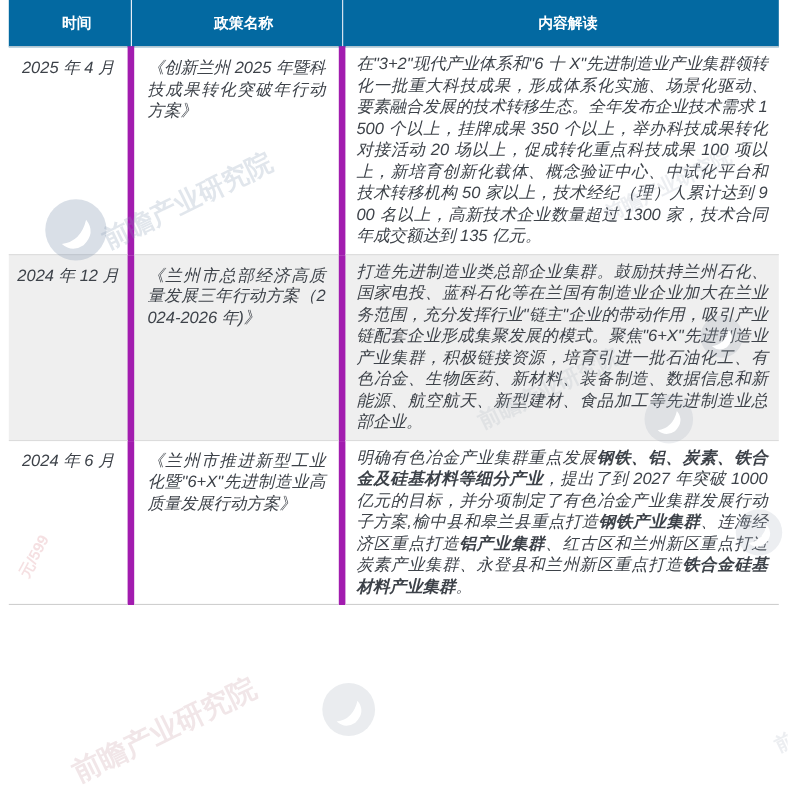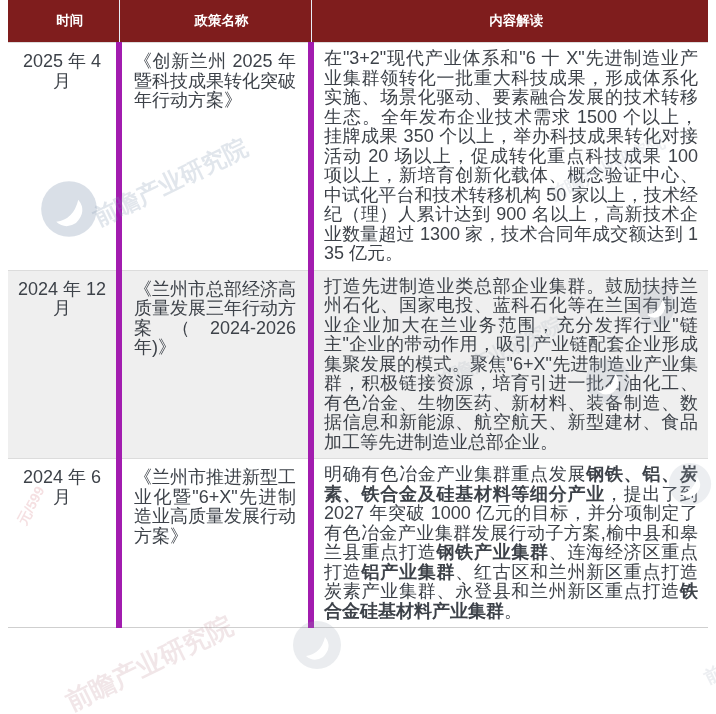--- a/index.html
+++ b/index.html
@@ -11,30 +11,31 @@
   .page{position:relative;z-index:1;padding:0 8px;}
   .title{
     text-align:center;font-size:15.5px;font-weight:700;color:#111;
     margin:14px 0 11px 0;letter-spacing:0.2px;
   }
   table.policy{
     width:700px;border-collapse:collapse;table-layout:fixed;
     border-bottom:1px solid #cfcfcf;
   }
   table.policy thead th{
-    background:#7f1d1d;color:#fff;font-size:13.5px;font-weight:700;
+    background:#0369a1;color:#fff;font-size:13.5px;font-weight:700;
     height:40px;text-align:center;vertical-align:middle;
     border-right:1px solid #e8eef7;
     padding-left:14px;
   }
   table.policy thead th:last-child{border-right:none;margin-left:48px;}
   table.policy tbody td{
     border-top:1px solid #dcdcdc;
-    font-size:18px;line-height:19.5px;vertical-align:top;
+    font-size:15px;line-height:19.5px;vertical-align:top;
     word-break:break-all;
+    font-style:italic;
   }
   table.policy tbody td + td{border-left:6px solid #a21caf;}
   table.policy tbody tr:nth-child(even){background:#efefef;}
   td.c-date{text-align:center;padding:9px 4px;}
   td.c-policy{padding:9px 12px;text-align:justify;}
   td.c-content{padding:6px 10px;text-align:justify;}
   td.c-content b{font-weight:700;color:inherit;}
   
   .wm-layer{position:absolute;inset:0;z-index:2;pointer-events:none;}
   .wm{position:absolute;white-space:nowrap;font-weight:700;transform-origin:left top;}

